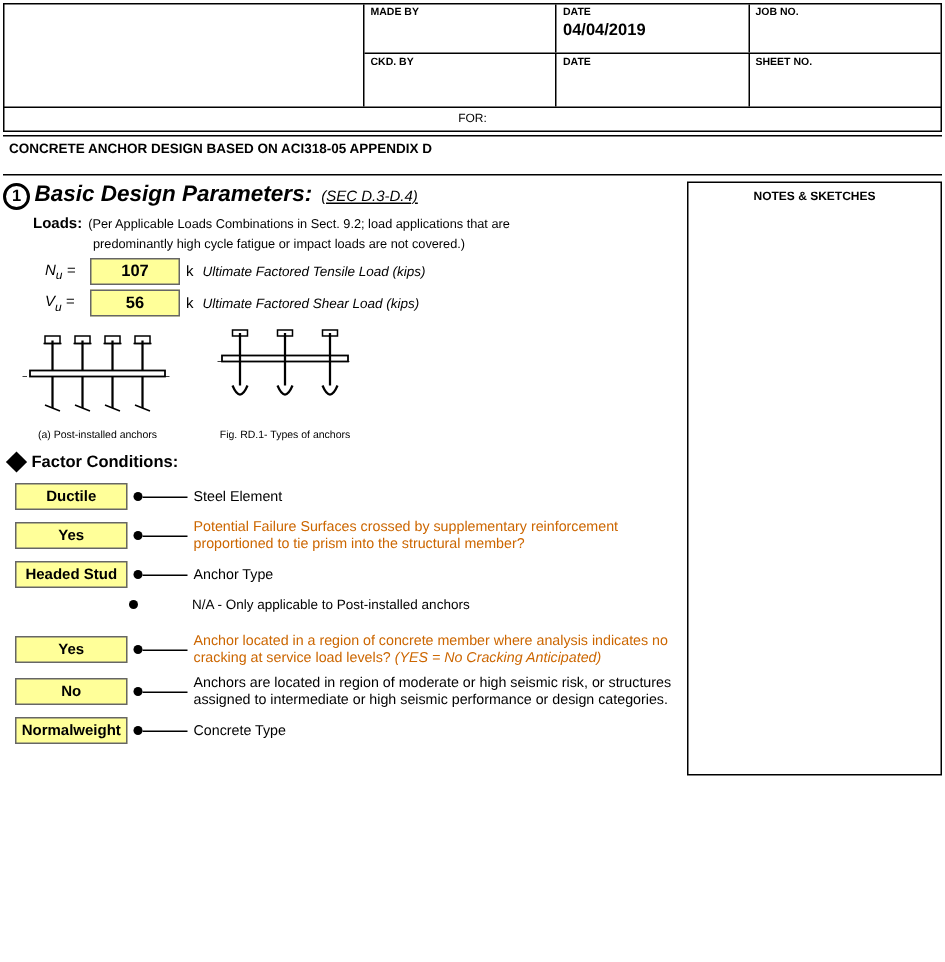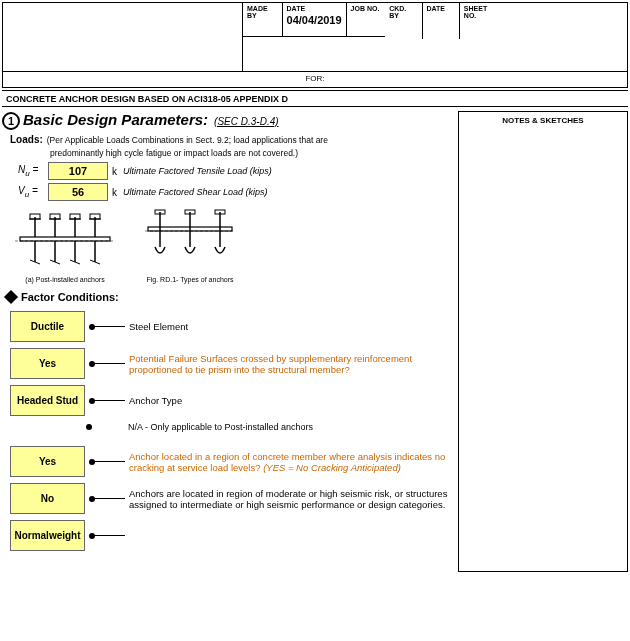--- a/index.html
+++ b/index.html
@@ -31,21 +31,21 @@
     }
 
     .header-left {
       width: 240px;
       border-right: 1px solid #000;
     }
 
     .header-right {
       flex: 1;
       display: flex;
-      flex-direction: row;
+      flex-direction: column;
     }
 
     .header-right-top {
       display: flex;
       border-bottom: 1px solid #000;
       height: 34px;
     }
 
     .header-cell {
       padding: 2px 4px;
@@ -89,21 +89,21 @@
       height: 16px;
       text-align: center;
     }
 
     
     .section-title {
       font-size: 9px;
       font-weight: bold;
       text-transform: uppercase;
       color: #000;
-      padding: 3px 4px 2px 4px;
+      padding: 3px 4px 12px 4px;
       border-top: 1px solid #000;
       border-bottom: 1px solid #000;
       margin: 2px 2px 0 2px;
     }
 
     
     .main-content {
       display: flex;
       margin: 4px 2px;
     }
@@ -160,21 +160,21 @@
     .design-subtitle {
       font-size: 10px;
       font-style: italic;
       color: #000;
       margin-left: 6px;
       text-decoration: underline;
     }
 
     
     .loads-section {
-      margin-left: 8px;
+      margin-left: 20px;
       margin-bottom: 6px;
     }
 
     .loads-label {
       font-size: 10px;
       font-weight: bold;
       color: #000;
       display: inline;
     }
 
@@ -277,21 +277,21 @@
       display: flex;
       align-items: center;
       margin-bottom: 6px;
       margin-left: 4px;
     }
 
     .factor-input {
       background: #ffff99;
       border: 1px solid #666;
       width: 75px;
-      height: 31px;
+      height: 18px;
       text-align: center;
       font-size: 10px;
       font-weight: bold;
       color: #000;
       display: inline-flex;
       align-items: center;
       justify-content: center;
       flex-shrink: 0;
     }
 
@@ -543,20 +543,21 @@
           </div>
           <span class="factor-desc">Anchors are located in region of moderate or high seismic risk, or structures assigned to intermediate or high seismic performance or design categories.</span>
         </div>
 
         <div class="factor-row">
           <div class="factor-input">Normalweight</div>
           <div class="bullet-line">
             <div class="bullet-dot"></div>
             <div class="bullet-line-h"></div>
           </div>
+          <span class="factor-desc">Concrete Type</span>
         </div>
 
       </div>
     </div>
 
     <div class="right-notes">
       <div class="notes-title">NOTES &amp; SKETCHES</div>
     </div>
   </div>
 

